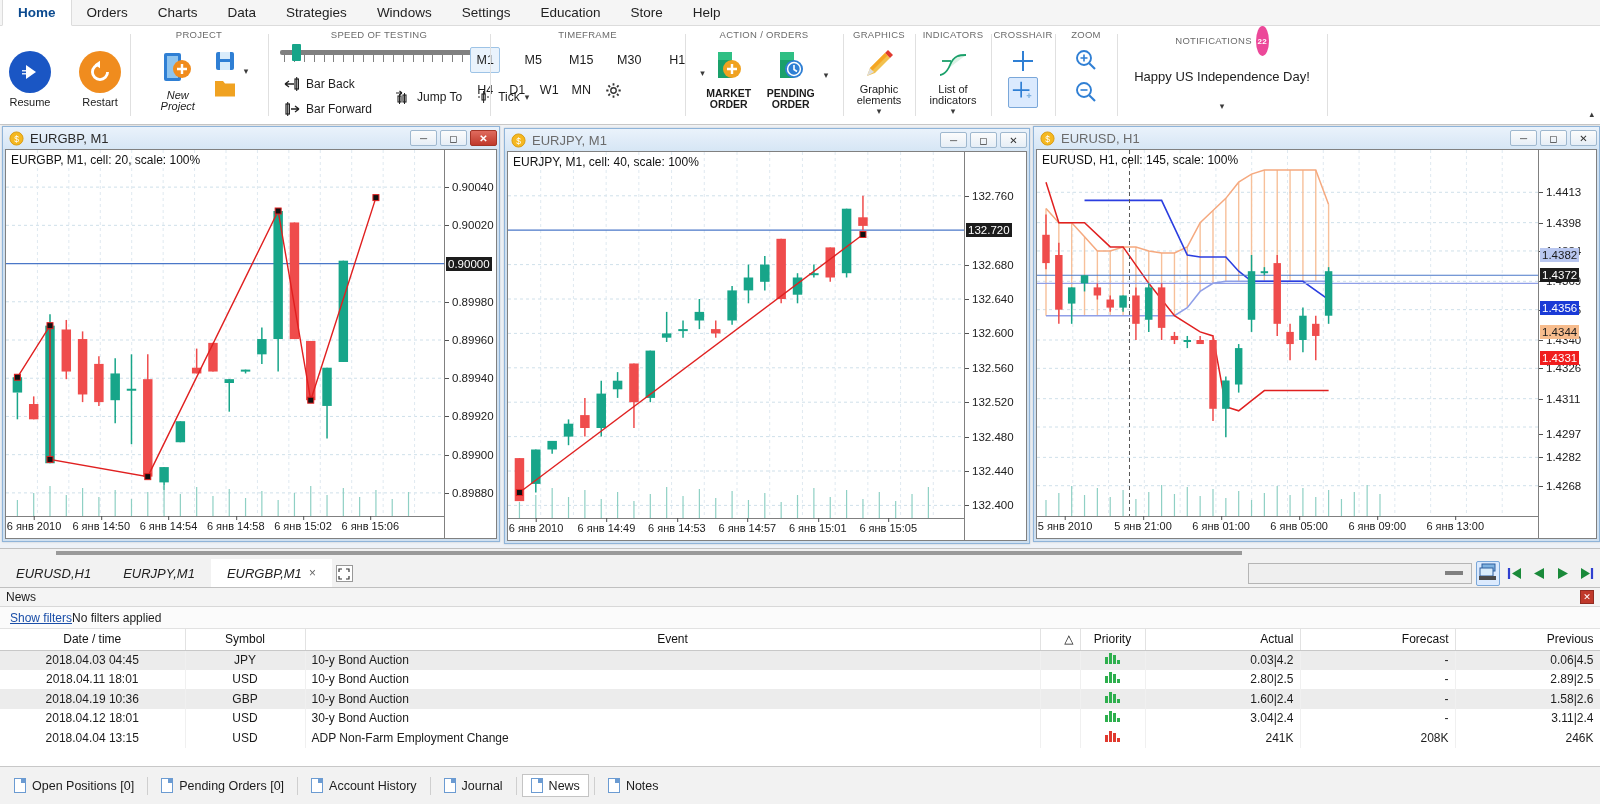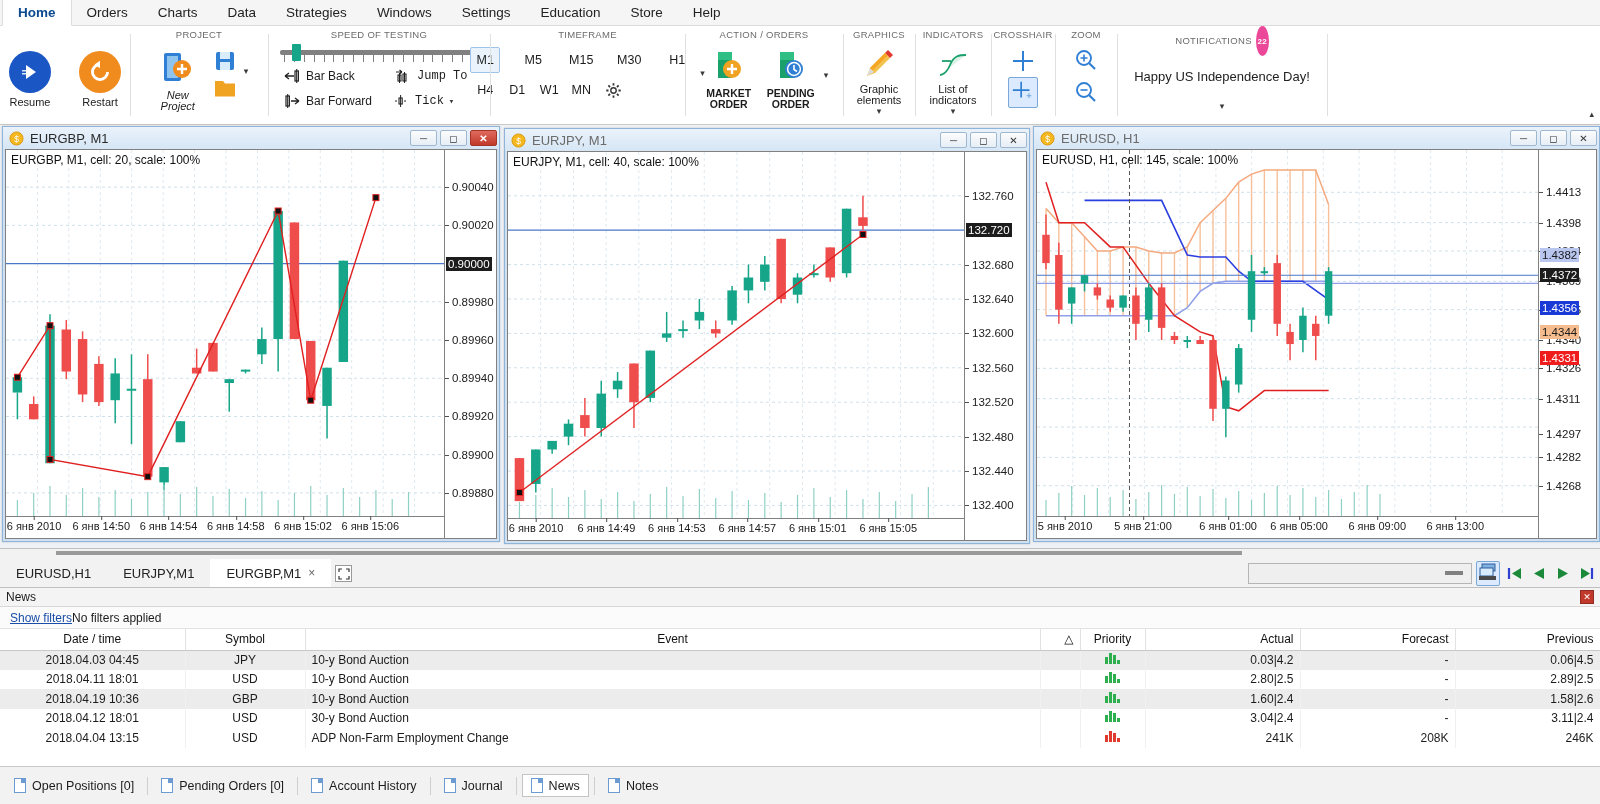--- a/index.html
+++ b/index.html
@@ -93,21 +93,21 @@
   .yaxis { position: absolute; top: 0; bottom: 0; border-left: 1px solid #808080; }
   .ytick { position: absolute; left: 0; font-size: 11.5px; color: #202020; white-space: nowrap; transform: translateY(-50%); padding-left: 7px; }
   .ytick::before { content: ""; position: absolute; left: 0; top: 50%; width: 4px; height: 1px; background: #505050; }
   .ybadge { position: absolute; left: 1px; transform: translateY(-50%); font-size: 11.5px; padding: 1px 2px; white-space: nowrap; z-index: 7; }
   .xaxis { position: absolute; left:0; right:0; bottom: 0; height: 22px; border-top: 1px solid #808080; }
   .xtick { position: absolute; top: 3px; font-size: 11px; color: #202020; white-space: nowrap; transform: translateX(-50%); }
   .xtick::before { content:""; position:absolute; left:50%; top:-4px; width:1px; height:4px; background:#505050; }
 
   
   .tabstrip { position: absolute; left: 0; top: 548px; width: 1600px; height: 40px; background: #f2f2f2;
-    border-top: 1px solid #c0c0c0; border-bottom: 1px solid #c0c0c0; display: flex; align-items: flex-end; }
+    border-top: 1px solid #c0c0c0; border-bottom: 1px solid #c0c0c0; display: flex; align-items: flex-end; font-style: italic; }
   .ctab { height: 28px; display: flex; align-items: center; gap: 7px; padding: 0 16px; font-size: 13px; color: #222; cursor: default; }
   .ctab.sel { background: #ffffff; }
   .ctab .x { color: #666; font-size: 12px; }
   .sq-btn { width: 17px; height: 17px; border: 1px solid #999; background: #fff; display:inline-flex; align-items:center; justify-content:center; }
 
   .ts-right { margin-left: auto; display: flex; align-items: center; gap: 4px; padding-right: 4px; height: 28px; }
   .speed-box { width: 224px; height: 21px; border: 1px solid #b5b5b5; background: #efefef; display: flex; align-items: center; justify-content: flex-end; padding-right: 8px; }
   .speed-box .dash { width: 18px; height: 4px; background: #808080; }
   .navbtn { width: 20px; height: 22px; display:flex; align-items:center; justify-content:center; }
   .icon-btn-sel { background: #dbeafe; border: 1px solid #7aa7d9; border-radius: 2px; padding: 1px; }
@@ -239,40 +239,40 @@
               <div style="position: absolute; width: 1px; height: 7px; background: rgb(128, 128, 128); left: 67%;"></div>
               <div style="position: absolute; width: 1px; height: 7px; background: rgb(128, 128, 128); left: 72%;"></div>
               <div style="position: absolute; width: 1px; height: 7px; background: rgb(128, 128, 128); left: 77%;"></div>
               <div style="position: absolute; width: 1px; height: 7px; background: rgb(128, 128, 128); left: 82%;"></div>
               <div style="position: absolute; width: 1px; height: 7px; background: rgb(128, 128, 128); left: 87%;"></div>
               <div style="position: absolute; width: 1px; height: 7px; background: rgb(128, 128, 128); left: 92%;"></div>
               <div style="position: absolute; width: 1px; height: 7px; background: rgb(128, 128, 128); left: 97%;"></div>
             </div>
           <div style="position:absolute; left:12px; top:1px; width:9px; height:17px; background:#17a589; border-radius:1px;"></div>
         </div>
-        <div style="display:flex; width:100%; gap:14px; margin-top:2px;">
+        <div style="display:flex; width:100%; gap:14px; margin-top:10px;justify-content:space-between;">
           <div style="display:flex; flex-direction:column; gap:7px;">
             <div class="smallbtn">
               <svg width="17" height="14" viewBox="0 0 17 14">
                 <path d="M1 7 h9 M1 7 l4 -3 M1 7 l4 3" stroke="#222" stroke-width="1.3" fill="none"></path>
                 <rect x="11" y="2" width="3.4" height="10" fill="none" stroke="#222" stroke-width="1.2"></rect>
                 <path d="M12.7 0 v14" stroke="#222" stroke-width="1.1"></path>
               </svg>
               <span>Bar Back</span>
             </div>
             <div class="smallbtn">
               <svg width="17" height="14" viewBox="0 0 17 14">
                 <rect x="2" y="2" width="3.4" height="10" fill="none" stroke="#222" stroke-width="1.2"></rect>
                 <path d="M3.7 0 v14" stroke="#222" stroke-width="1.1"></path>
                 <path d="M7 7 h8 M15 7 l-4 -3 M15 7 l-4 3" stroke="#222" stroke-width="1.3" fill="none"></path>
               </svg>
               <span>Bar Forward</span>
             </div>
           </div>
-          <div style="display:flex; flex-direction:column; gap:7px;font-family:Liberation Mono, monospace;">
+          <div style="display:flex; gap:7px;">
             <div class="smallbtn">
               <svg width="18" height="14" viewBox="0 0 18 14">
                 <path d="M2 3 h6 M8 3 l-2.5 -2 M8 3 l-2.5 2" stroke="#222" stroke-width="1.1" fill="none"></path>
                 <rect x="4" y="6" width="3" height="6" fill="none" stroke="#222" stroke-width="1.1"></rect>
                 <path d="M5.5 4 v10" stroke="#222" stroke-width="1"></path>
                 <rect x="9" y="5" width="3" height="7" fill="none" stroke="#222" stroke-width="1.1"></rect>
                 <path d="M10.5 3 v11" stroke="#222" stroke-width="1"></path>
               </svg>
               <span>Jump To</span>
             </div>
@@ -883,21 +883,21 @@
             <div class="ytick" style="top: 335.694px;">1.4268</div>
             <div class="ybadge" style="top: 105.012px; background: rgb(185, 199, 240); color: rgb(26, 26, 26);">1.4382</div>
             <div class="ybadge" style="top: 125.247px; background: rgb(28, 28, 28); color: rgb(255, 255, 255);">1.4372</div>
             <div class="ybadge" style="top: 157.624px; background: rgb(26, 58, 214); color: rgb(255, 255, 255);">1.4356</div>
             <div class="ybadge" style="top: 181.906px; background: rgb(247, 188, 141); color: rgb(26, 26, 26);">1.4344</div>
             <div class="ybadge" style="top: 208.212px; background: rgb(240, 29, 29); color: rgb(255, 255, 255);">1.4331</div>
           </div>
         <div class="xaxis" id="xax2" style="right:58px;">
             <div class="xtick" style="left: 28px;">5 янв 2010</div>
             <div class="xtick" style="left: 106.053px;">5 янв 21:00</div>
-            <div class="xtick" style="left: 184.106px; margin-left: 7px;">6 янв 01:00</div>
+            <div class="xtick" style="left: 184.106px;">6 янв 01:00</div>
             <div class="xtick" style="left: 262.159px;">6 янв 05:00</div>
             <div class="xtick" style="left: 340.212px;">6 янв 09:00</div>
             <div class="xtick" style="left: 418.265px;">6 янв 13:00</div>
           </div>
       </div>
     </div>
   </div>
 
   <div class="tabstrip">
     <div style="position:absolute; left:56px; top:2px; width:1186px; height:4px; background:#9a9a9a;"></div>

